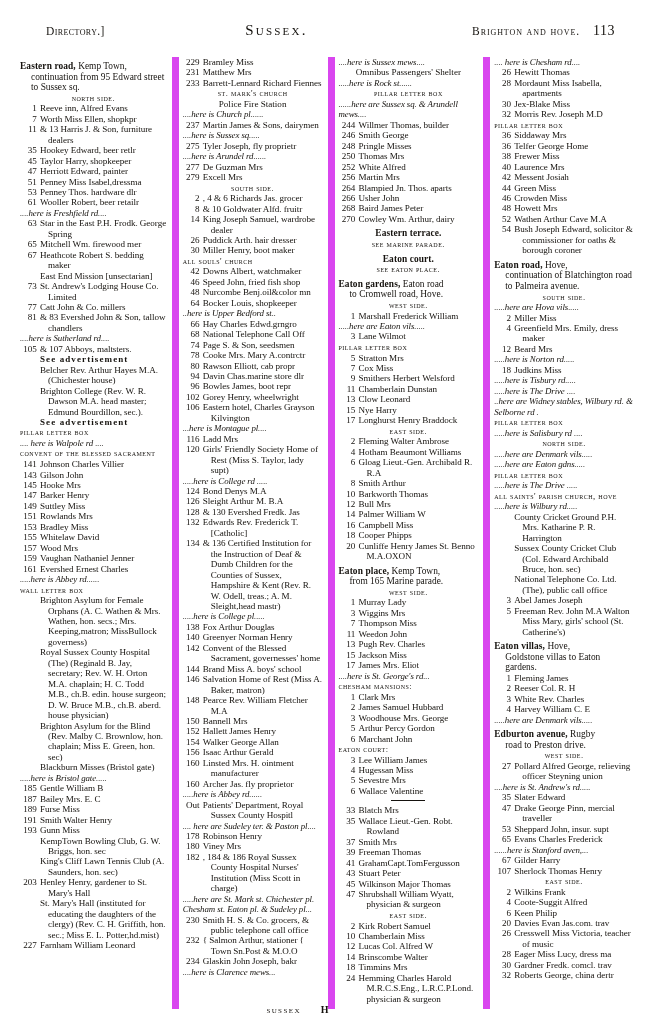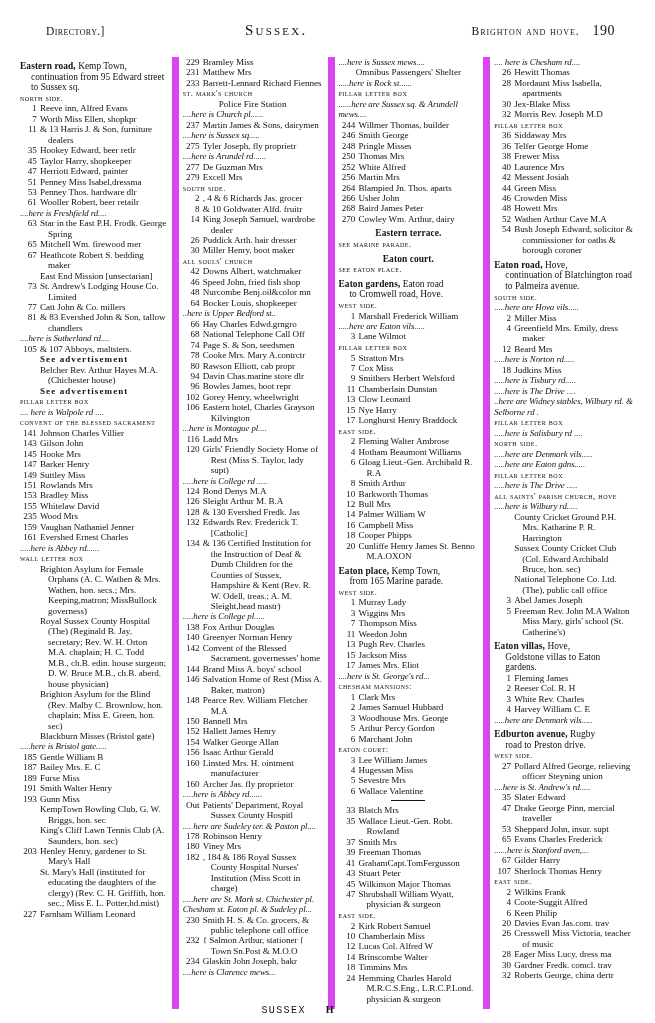--- a/index.html
+++ b/index.html
@@ -110,21 +110,21 @@
   }
   .street b { font-weight: bold; letter-spacing: 0.1px; }
   .street .sub { display: block; padding-left: 11px; }
 
   .center {
     text-align: center;
     font-size: 9.1px;
     line-height: 10.45px;
   }
   .sc {
-    text-align: left;
+    text-align: center;
     font-variant: small-caps;
     text-transform: lowercase;
     font-size: 8.5px;
     letter-spacing: .5px;
     line-height: 10.6px;
   }
   .sc.left { text-align: left; }
   .here {
     font-style: italic;
     font-size: 8.9px;
@@ -146,41 +146,40 @@
   .footer {
     position: absolute;
     left: 0; right: 0;
     bottom: 6px;
     text-align: center;
     padding-right: 60px;
   }
   .footer .sig {
     font-variant: small-caps;
     text-transform: lowercase;
-    font-size: 14px;
+    font-size: 10px;
     letter-spacing: 1.4px;
-    font-family: Liberation Mono, monospace;
   }
   .footer .sig::first-letter { text-transform: uppercase; }
   .footer .mark {
     font-weight: bold;
     font-size: 10px;
     margin-left: 16px;
   }
 </style>
 </head>
 <body>
 
 <div class="page">
 
   <div class="runhead">
     <div class="rh-left">DIRECTORY.]</div>
     <div class="rh-mid">SUSSEX.</div>
     <div class="rh-right">BRIGHTON AND HOVE.</div>
-    <div class="rh-pageno">190</div>
+    <div class="rh-pageno">113</div>
   </div>
 
   <div class="cols" id="cols">
       <div class="col">
         <div class="street" id="column-1-block-0"><b>Eastern road,</b><span> Kemp Town,</span><span class="sub">continuation from 95 Edward street to Sussex sq.</span></div>
         <div class="sc" id="column-1-block-1">NORTH SIDE.</div>
         <div class="ent" id="column-1-block-2">
           <div class="num">1</div>
           <div class="txt hang">Reeve inn, Alfred Evans</div>
         </div>
@@ -250,20 +249,21 @@
           <div class="num">105</div>
           <div class="txt hang">&amp; 107 Abboys, maltsters.</div>
         </div>
         <div class="spaced" id="column-1-block-21" style="font-size: 9px; line-height: 10.45px; padding-left: 20px;">See advertisement</div>
         <div class="ent" id="column-1-block-22">
           <div class="num"></div>
           <div class="txt hang">Belcher Rev. Arthur Hayes M.A. (Chichester house)</div>
         </div>
         <div class="ent" id="column-1-block-23">
           <div class="num"></div>
+          <div class="txt hang">Brighton College (Rev. W. R. Dawson M.A. head master; Edmund Bourdillon, sec.).</div>
         </div>
         <div class="spaced" id="column-1-block-24" style="font-size: 9px; line-height: 10.45px; padding-left: 20px;">See advertisement</div>
         <div class="sc left" id="column-1-block-25">PILLAR LETTER BOX</div>
         <div class="here" id="column-1-block-26">.... here is Walpole rd ....</div>
         <div class="sc left" id="column-1-block-27">CONVENT OF THE BLESSED SACRAMENT</div>
         <div class="ent" id="column-1-block-28">
           <div class="num">141</div>
           <div class="txt hang">Johnson Charles Villier</div>
         </div>
         <div class="ent" id="column-1-block-29">
@@ -288,21 +288,21 @@
         </div>
         <div class="ent" id="column-1-block-34">
           <div class="num">153</div>
           <div class="txt hang">Bradley Miss</div>
         </div>
         <div class="ent" id="column-1-block-35">
           <div class="num">155</div>
           <div class="txt hang">Whitelaw David</div>
         </div>
         <div class="ent" id="column-1-block-36">
-          <div class="num">235</div>
+          <div class="num">157</div>
           <div class="txt hang">Wood Mrs</div>
         </div>
         <div class="ent" id="column-1-block-37">
           <div class="num">159</div>
           <div class="txt hang">Vaughan Nathaniel Jenner</div>
         </div>
         <div class="ent" id="column-1-block-38">
           <div class="num">161</div>
           <div class="txt hang">Evershed Ernest Charles</div>
         </div>

